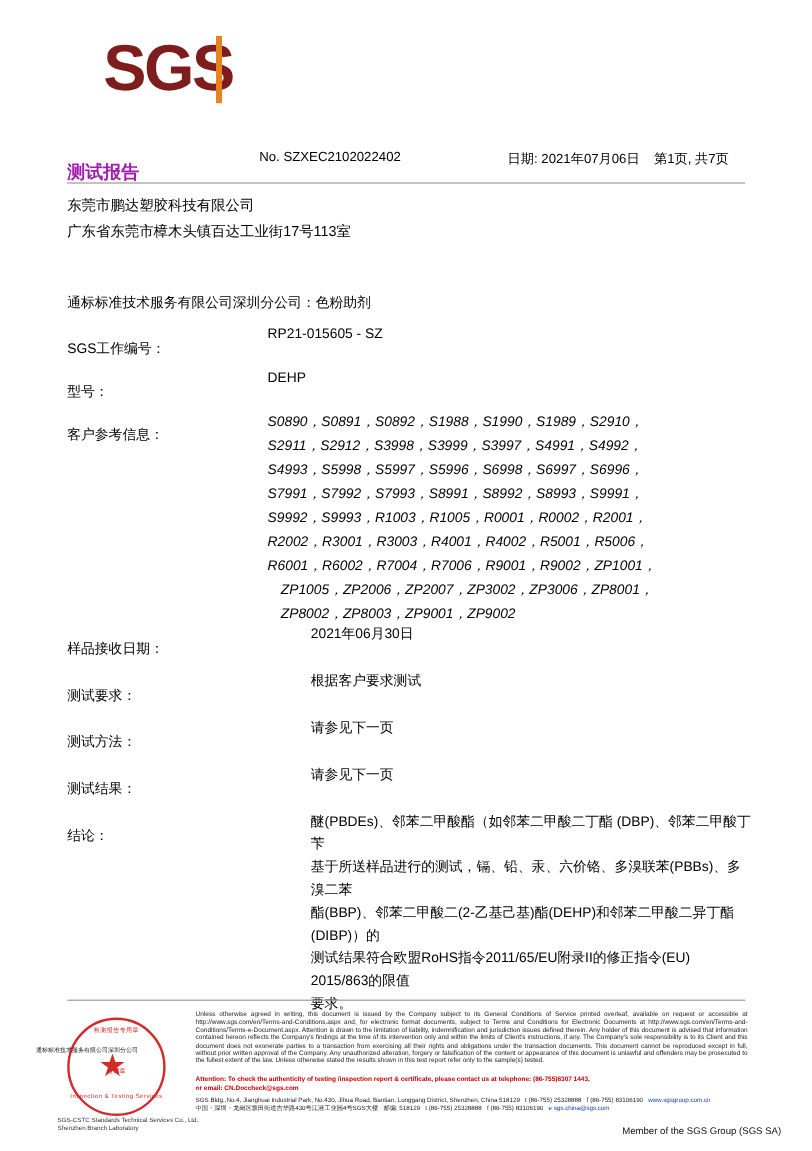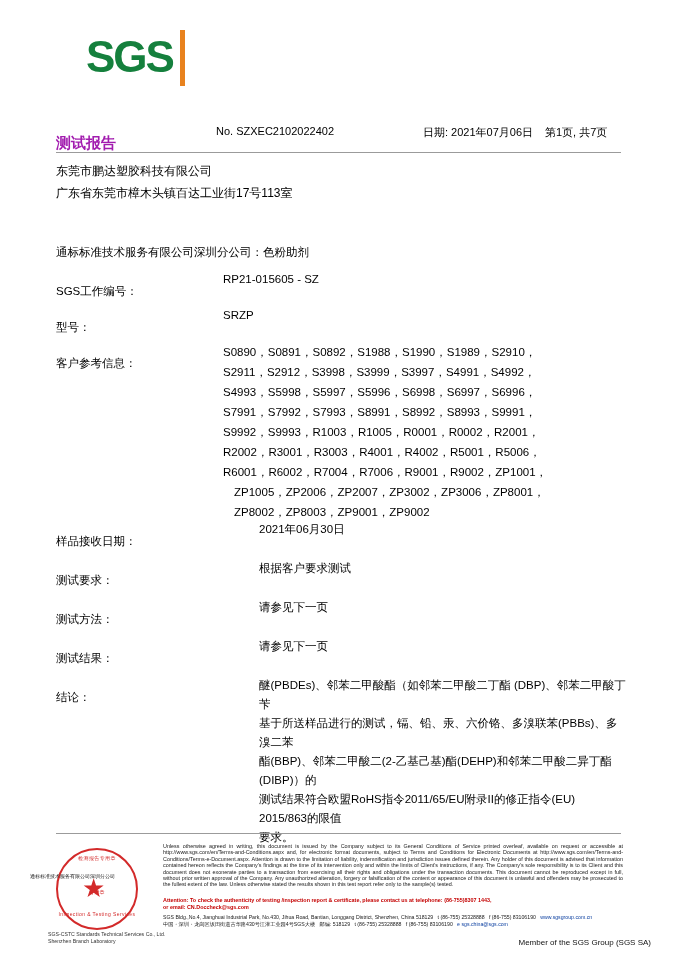--- a/index.html
+++ b/index.html
@@ -26,23 +26,23 @@
     left: 0; top: 0;
     width: 677px;
     height: 120px;
   }
   .sgs-logo {
     position: absolute;
     left: 86px;
     top: 30px;
     font-family: "Liberation Sans", sans-serif;
     font-weight: bold;
-    font-size: 44px;
+    font-size: 54px;
     letter-spacing: -2px;
-    color: #15803d;
+    color: #7f1d1d;
     line-height: 54px;
   }
   .sgs-bar {
     position: absolute;
     left: 180px;
     top: 30px;
     width: 5px;
     height: 56px;
     background: #e8821e;
   }
@@ -124,20 +124,21 @@
     white-space: nowrap;
     margin-top: 12px;
   }
   .kv-val {
     flex: 1;
     line-height: 18px;
   }
   .kv-val .ref-line {
     line-height: 20px;
     white-space: nowrap;
+    font-style: italic;
   }
   .kv-val .ref-line.indent { padding-left: 11px; }
 
   .kv2 {
     position: absolute;
     left: 56px;
     top: 520px;
     width: 570px;
     font-size: 11.5px;
   }
@@ -285,21 +286,21 @@
 
   <div class="intro">通标标准技术服务有限公司深圳分公司：色粉助剂</div>
 
   <div class="kv">
     <div class="kv-row">
       <div class="kv-key">SGS工作编号：</div>
       <div class="kv-val">RP21-015605 - SZ</div>
     </div>
     <div class="kv-row">
       <div class="kv-key">型号：</div>
-      <div class="kv-val">SRZP</div>
+      <div class="kv-val">DEHP</div>
     </div>
     <div class="kv-row">
       <div class="kv-key">客户参考信息：</div>
       <div class="kv-val">
         <div class="ref-line">S0890，S0891，S0892，S1988，S1990，S1989，S2910，</div>
         <div class="ref-line">S2911，S2912，S3998，S3999，S3997，S4991，S4992，</div>
         <div class="ref-line">S4993，S5998，S5997，S5996，S6998，S6997，S6996，</div>
         <div class="ref-line">S7991，S7992，S7993，S8991，S8992，S8993，S9991，</div>
         <div class="ref-line">S9992，S9993，R1003，R1005，R0001，R0002，R2001，</div>
         <div class="ref-line">R2002，R3001，R3003，R4001，R4002，R5001，R5006，</div>

